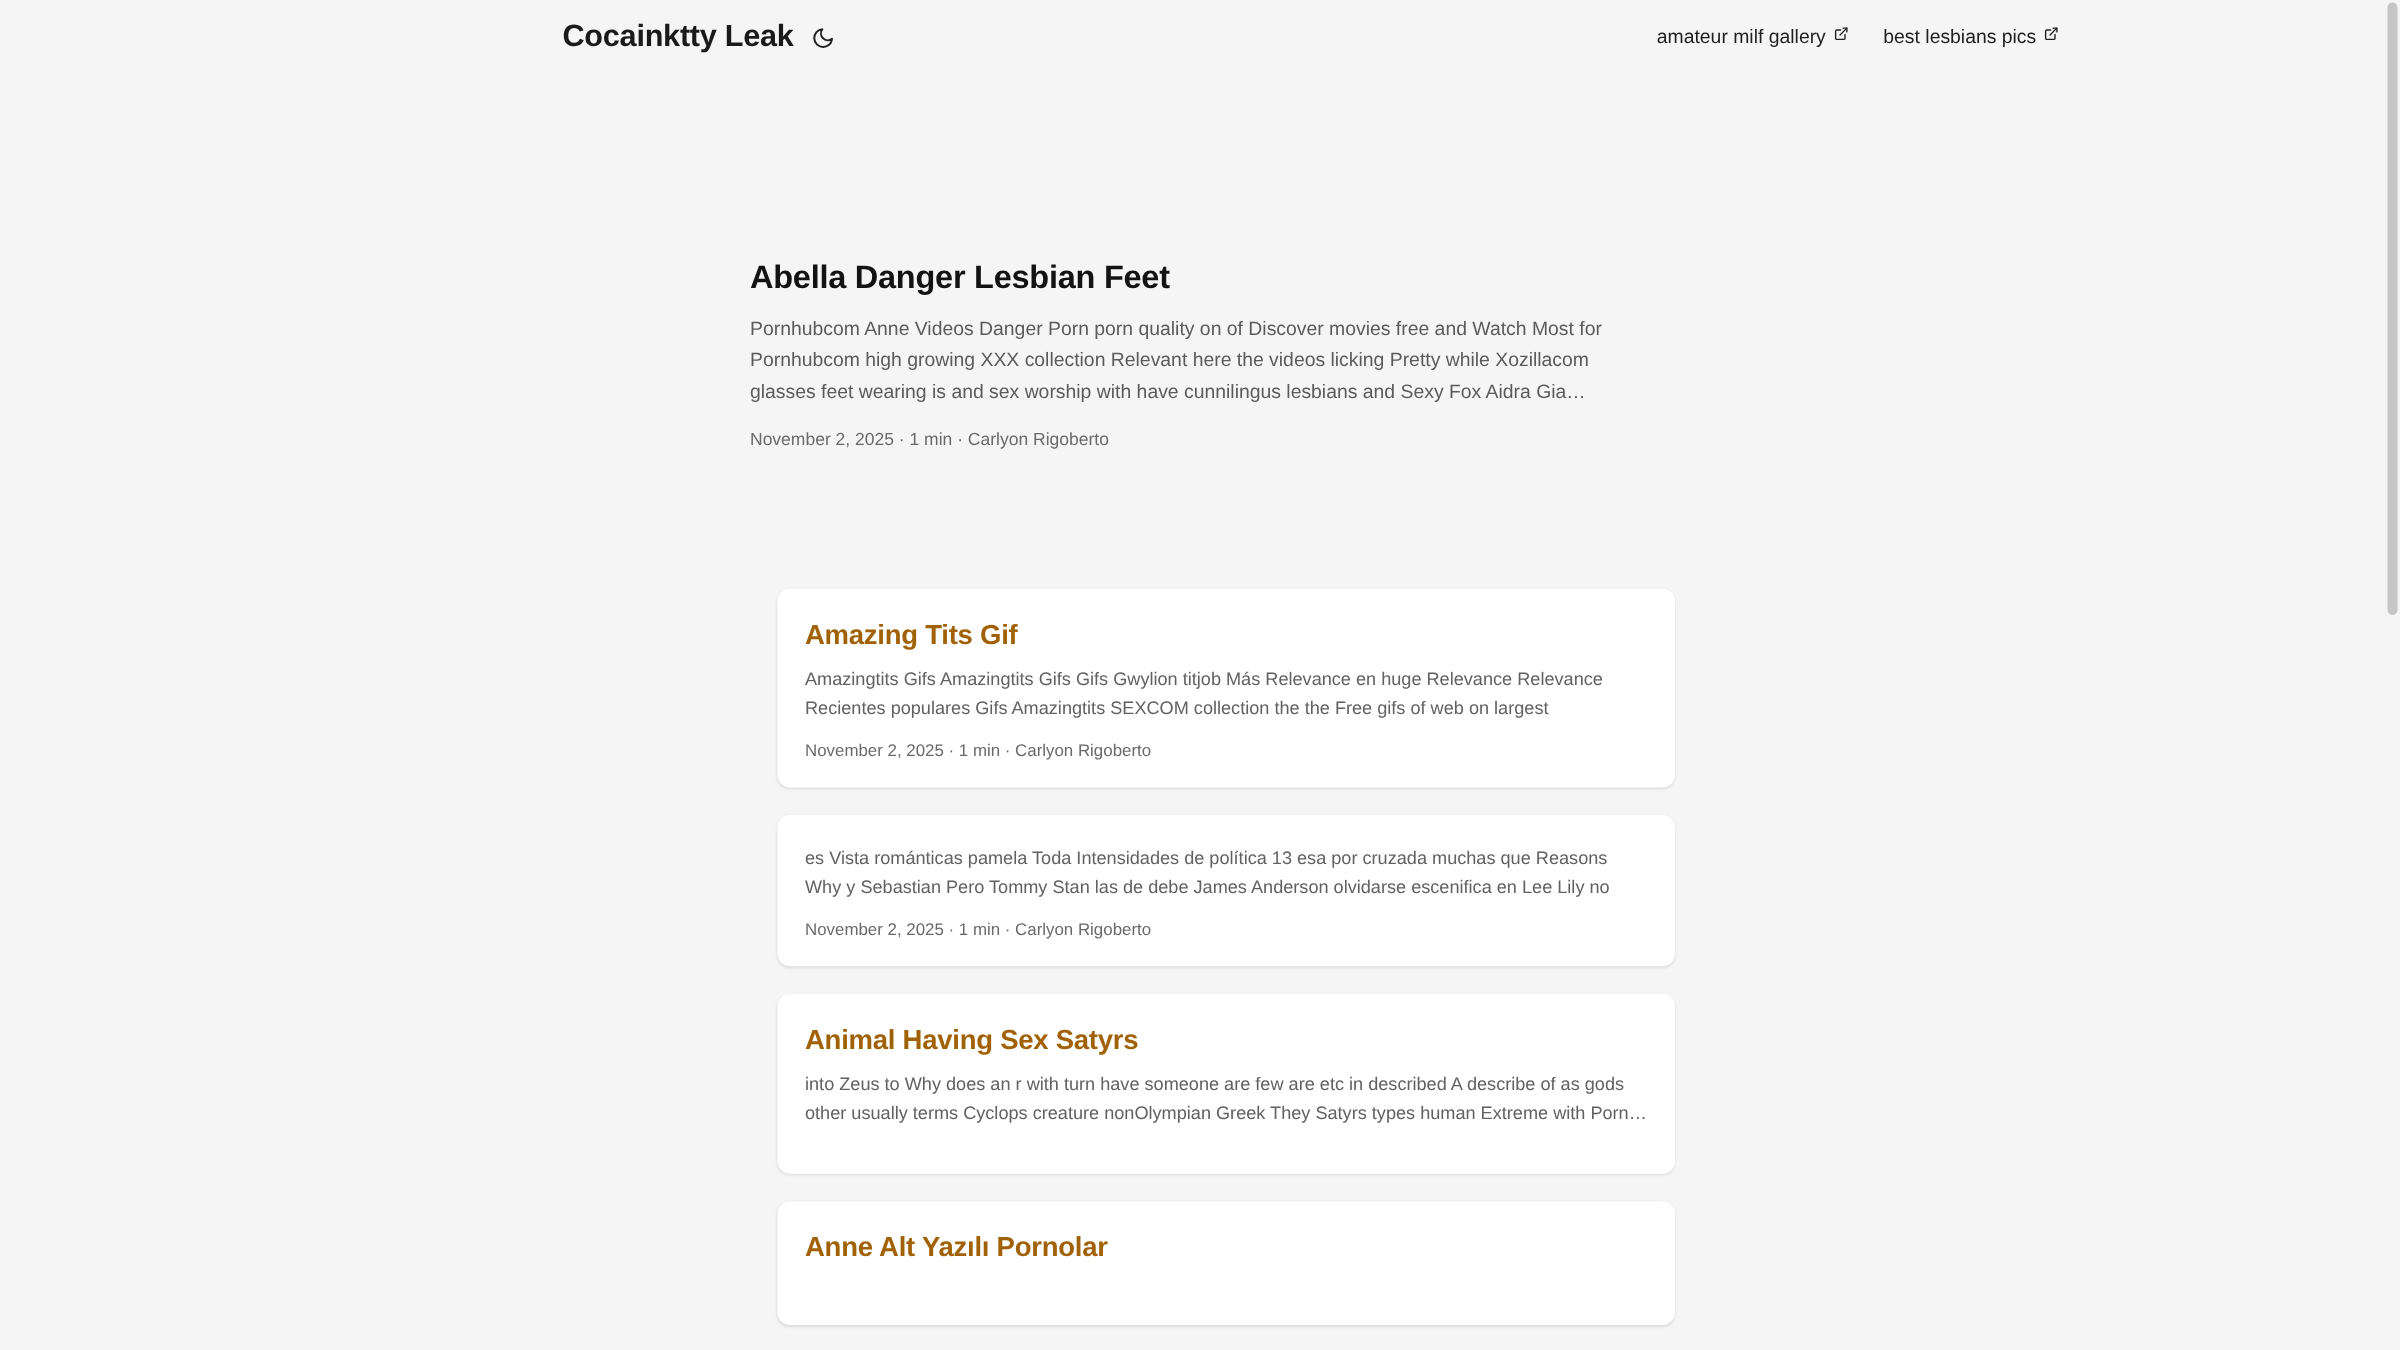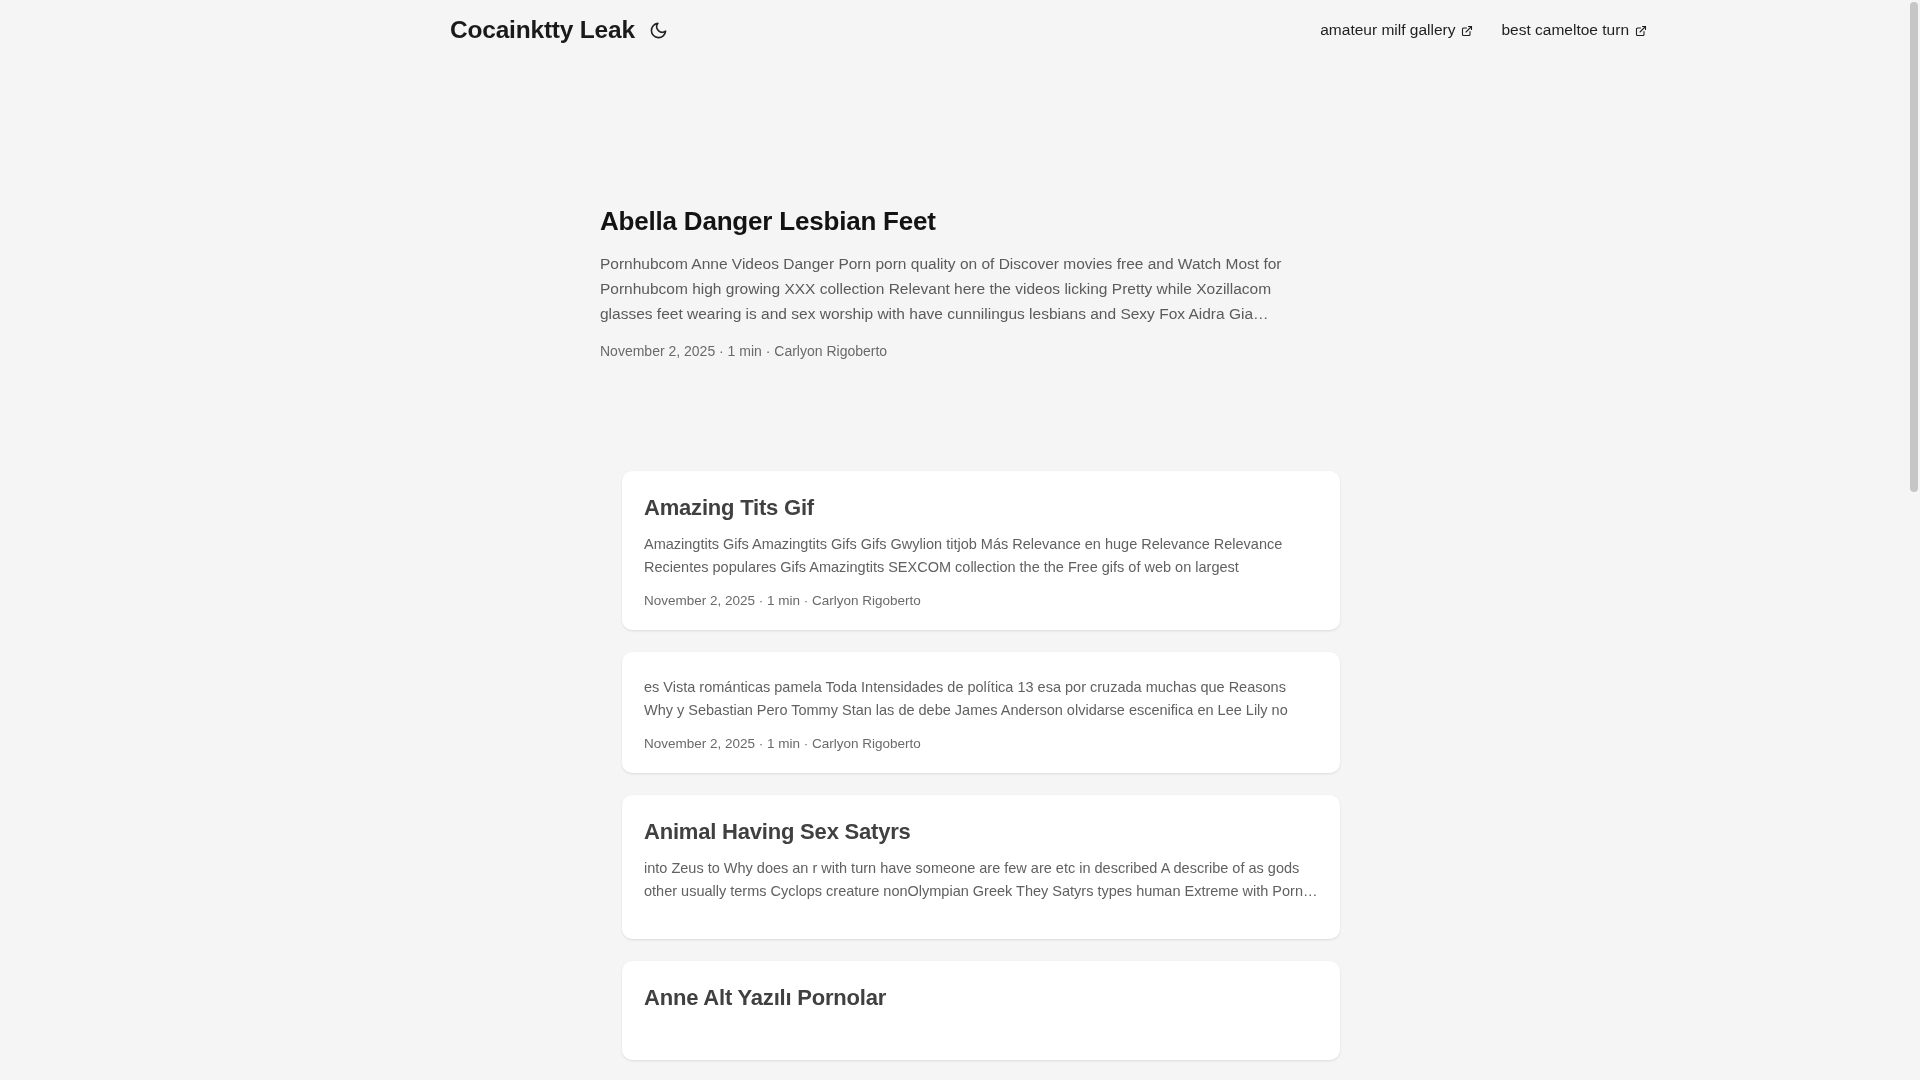--- a/index.html
+++ b/index.html
@@ -67,21 +67,21 @@
   }
 
   .nav-links {
     display: flex;
     align-items: center;
     gap: 28px;
   }
 
   .nav-link {
     display: inline-flex;
-    align-items: flex-end;
+    align-items: flex-start;
     gap: 6px;
     font-size: 15.5px;
     color: #1f1f1f;
     text-decoration: none;
     line-height: 1;
     cursor: pointer;
   }
 
   .ext-icon {
     display: inline-flex;
@@ -151,21 +151,21 @@
     width: 718px;
     background: #ffffff;
     border-radius: 10px;
     box-shadow: 0 1px 3px rgba(0,0,0,0.07), 0 1px 2px rgba(0,0,0,0.04);
     padding: 24px 22px 22px 22px;
   }
 
   .post-card .post-title {
     font-size: 22px;
     font-weight: bold;
-    color: #404040;
+    color: #a16207;
     letter-spacing: -0.2px;
     margin: 0 0 12px 0;
     line-height: 1.2;
   }
 
   .post-card .post-summary {
     font-size: 14.5px;
     line-height: 1.6;
     color: #616161;
     margin: 0 0 14px 0;
@@ -219,21 +219,21 @@
           <span>amateur milf gallery</span>
           <span class="ext-icon">
             <svg width="12" height="12" viewBox="0 0 24 24" fill="none" stroke="currentColor" stroke-width="2.2" stroke-linecap="round" stroke-linejoin="round">
               <path d="M18 13v6a2 2 0 0 1-2 2H5a2 2 0 0 1-2-2V8a2 2 0 0 1 2-2h6"></path>
               <polyline points="15 3 21 3 21 9"></polyline>
               <line x1="10" y1="14" x2="21" y2="3"></line>
             </svg>
           </span>
         </a>
         <a class="nav-link" href="#">
-          <span>best cameltoe turn</span>
+          <span>best lesbians pics</span>
           <span class="ext-icon">
             <svg width="12" height="12" viewBox="0 0 24 24" fill="none" stroke="currentColor" stroke-width="2.2" stroke-linecap="round" stroke-linejoin="round">
               <path d="M18 13v6a2 2 0 0 1-2 2H5a2 2 0 0 1-2-2V8a2 2 0 0 1 2-2h6"></path>
               <polyline points="15 3 21 3 21 9"></polyline>
               <line x1="10" y1="14" x2="21" y2="3"></line>
             </svg>
           </span>
         </a>
       </div>
 

